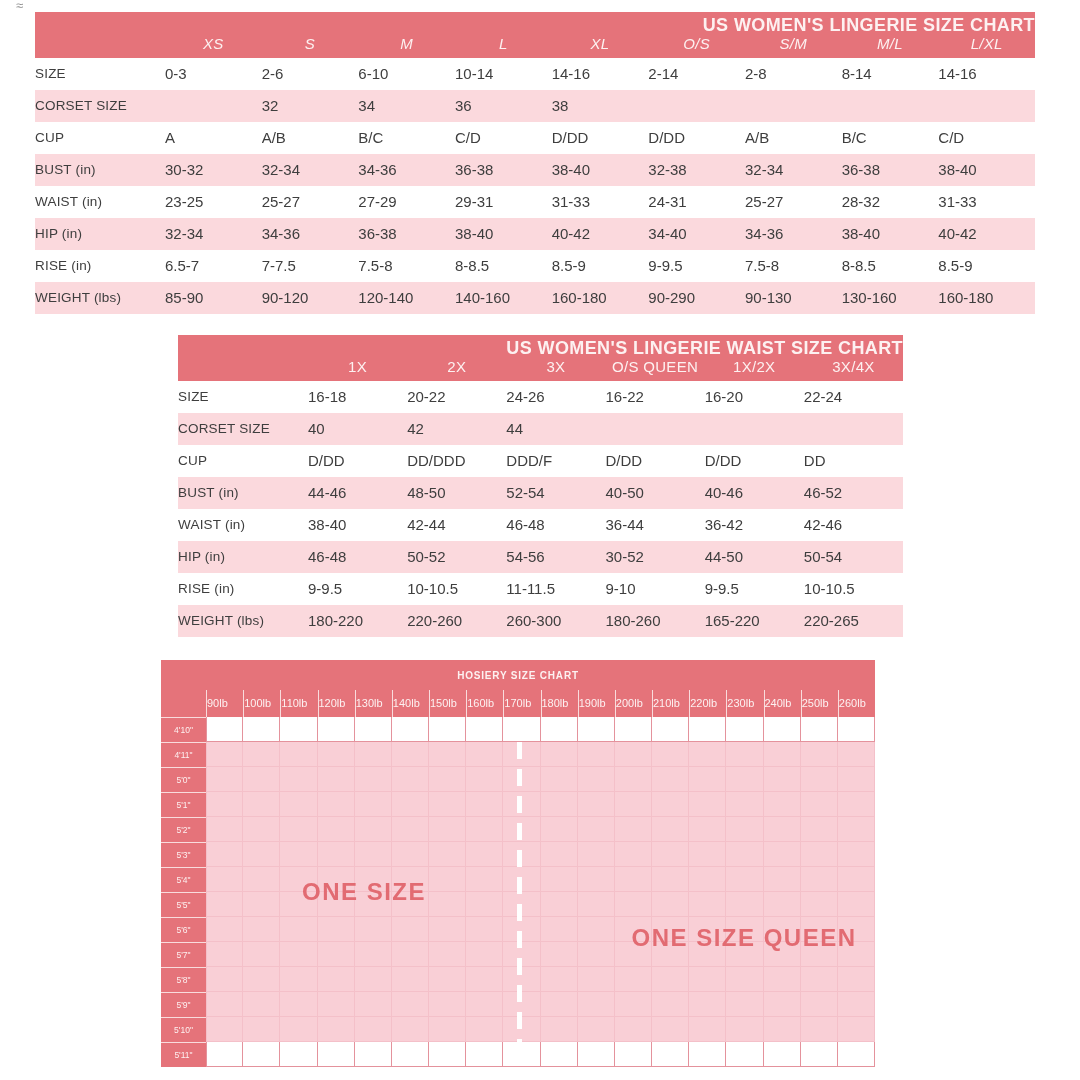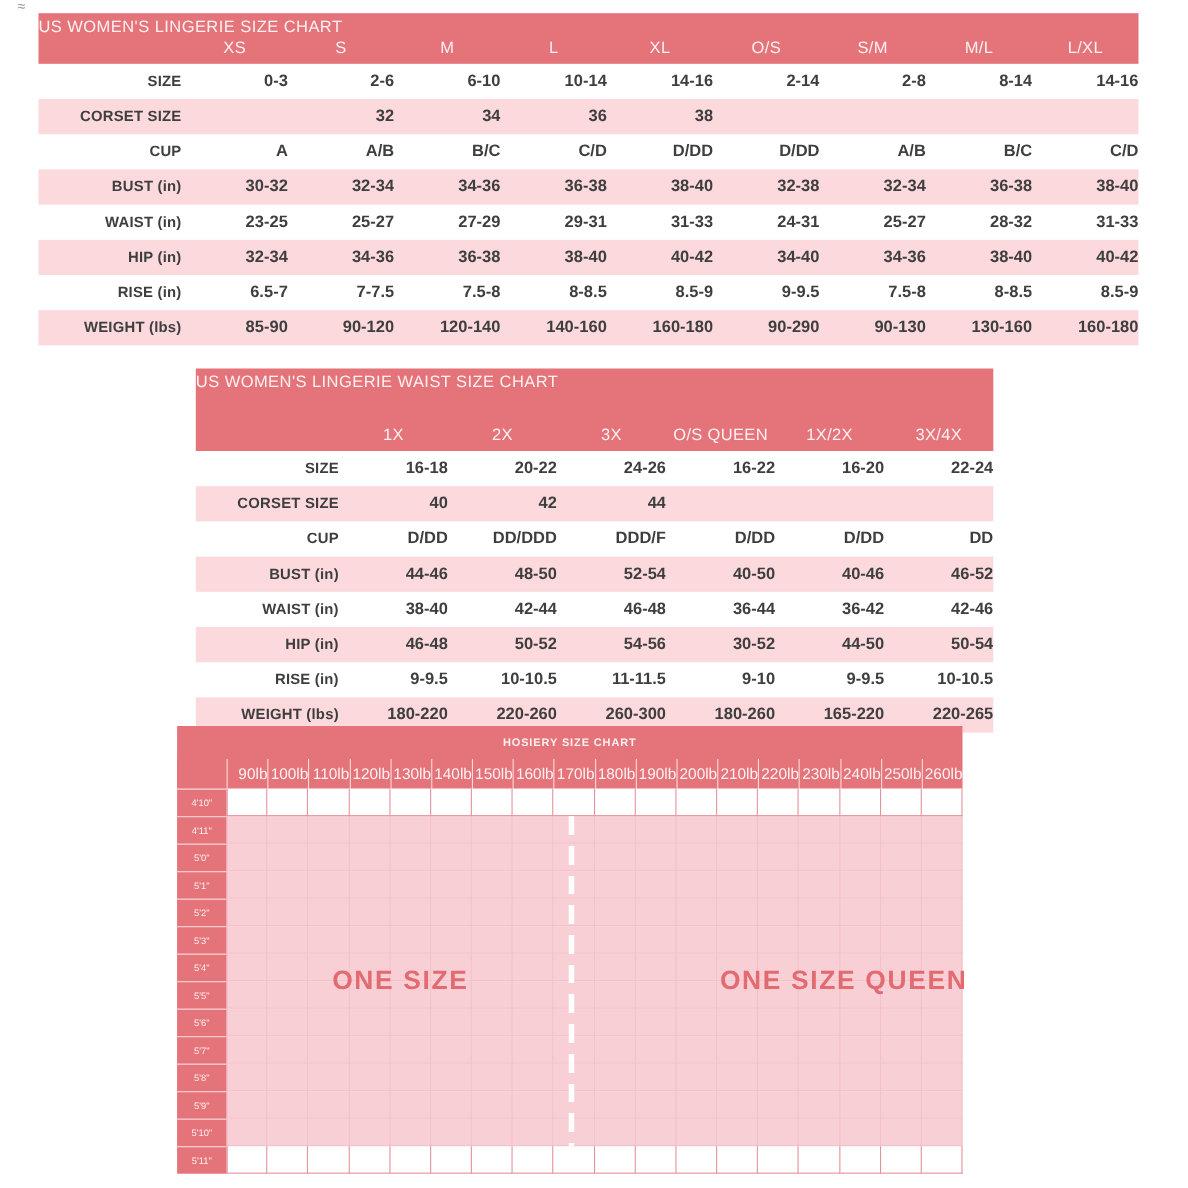--- a/index.html
+++ b/index.html
@@ -6,62 +6,62 @@
   body{
     width:1080px;height:1080px;background:#ffffff;position:relative;
     font-family:"Liberation Sans", sans-serif;
     -webkit-font-smoothing:antialiased;
   }
   
   .lt{position:absolute;}
   #table1{left:35px;top:12px;width:1000px;}
   #table2{left:178px;top:335px;width:725px;}
   .lt-head{background:var(--coral);color:var(--header-text);}
-  .lt-title{height:22px;line-height:26px;text-align:left;font-size:15px;letter-spacing:.4px;}
+  .lt-title{height:22px;line-height:26px;text-align:right;font-size:18px;letter-spacing:.4px;font-weight:bold;}
   .lt-grid{display:grid;}
   .lt-headrow{height:24px;line-height:19px;font-size:15px;text-align:center;letter-spacing:.3px;}
-  .lt-row{height:32px;line-height:32px;text-align:right;font-size:15px;color:var(--cell-text);font-weight:bold;}
+  .lt-row{height:32px;line-height:32px;text-align:left;font-size:15px;color:var(--cell-text);}
   .lt-row.pink{background:var(--pink-row);}
   .lt-label{font-size:13.5px;letter-spacing:.2px;}
   .lt-cell{overflow:hidden;}
   
   #hosiery{position:absolute;left:140px;top:660px;width:714px;padding-left:21px;}
   .hs-title{background:var(--coral);height:30px;line-height:31px;color:var(--header-text);
     font-size:10px;font-weight:bold;letter-spacing:.8px;text-align:center;}
   .hs-grid{display:grid;}
   .hs-headrow{height:27px;background:var(--coral);}
-  .hs-colhead{color:var(--header-text);font-size:14px;line-height:27px;text-align:right;
+  .hs-colhead{color:var(--header-text);font-size:11px;line-height:27px;text-align:left;
     border-left:1px solid rgba(255,255,255,.75);overflow:hidden;}
   .hs-corner{background:var(--coral);}
   .hs-body{position:relative;}
   .hs-row{height:25px;}
   .hs-rowlabel{background:var(--coral);color:var(--header-text);font-size:8.5px;text-align:center;
     line-height:24px;border-top:1px solid rgba(255,255,255,.75);}
   .hs-cell{border-right:1px solid var(--g);border-bottom:1px solid var(--g);}
   .hs-cell.first{border-left:1px solid var(--g);}
   .hs-row.white{--g:var(--grid-strong);background:#ffffff;}
   .hs-row.shade{--g:var(--grid-light);background:var(--hosiery-shade);}
   .hs-divider{position:absolute;left:356px;top:25px;width:5px;height:300px;
     background:repeating-linear-gradient(to bottom,#ffffff 0 17px,rgba(255,255,255,0) 17px 27px);}
   .hs-region{position:absolute;top:175px;transform:translate(-50%,-50%);
     font-size:24px;font-weight:bold;letter-spacing:1.5px;color:var(--accent);white-space:nowrap;}
   .hs-region.pos1{left:203px;}
-  .hs-region.pos2{left:606px;}
+  .hs-region.pos2{left:583px;margin-top:46px;}
   
   #corner-mark{position:absolute;left:16px;top:-2px;font-size:13px;color:#8f8f8f;}
 </style>
 </head>
 <body style="--coral: #e5737a; --header-text: #fdf1f1; --pink-row: #fbd9dd; --cell-text: #3e3e3e; --hosiery-shade: #f9cfd6; --grid-strong: #e4929c; --grid-light: #f4c0c9; --accent: #e26b72;">
 
 <div id="corner-mark">≈</div>
 
 <div id="table1" class="lt">
     <div class="lt-head">
       <div class="lt-title">US WOMEN'S LINGERIE SIZE CHART</div>
-      <div class="lt-grid lt-headrow" style="grid-template-columns: 130px repeat(9, 1fr);">
+      <div class="lt-grid lt-headrow" style="grid-template-columns: 130px repeat(9, 1fr); font-style: italic;">
         <div class="lt-corner"></div>
         <div class="lt-colhead">XS</div>
         <div class="lt-colhead">S</div>
         <div class="lt-colhead">M</div>
         <div class="lt-colhead">L</div>
         <div class="lt-colhead">XL</div>
         <div class="lt-colhead">O/S</div>
         <div class="lt-colhead">S/M</div>
         <div class="lt-colhead">M/L</div>
         <div class="lt-colhead">L/XL</div>
@@ -160,21 +160,21 @@
       <div class="lt-cell">160-180</div>
       <div class="lt-cell">90-290</div>
       <div class="lt-cell">90-130</div>
       <div class="lt-cell">130-160</div>
       <div class="lt-cell">160-180</div>
     </div>
   </div>
 <div id="table2" class="lt">
     <div class="lt-head">
       <div class="lt-title">US WOMEN'S LINGERIE WAIST SIZE CHART</div>
-      <div class="lt-grid lt-headrow" style="grid-template-columns: 130px repeat(6, 1fr); margin-top: 29px;">
+      <div class="lt-grid lt-headrow" style="grid-template-columns: 130px repeat(6, 1fr);">
         <div class="lt-corner"></div>
         <div class="lt-colhead">1X</div>
         <div class="lt-colhead">2X</div>
         <div class="lt-colhead">3X</div>
         <div class="lt-colhead">O/S QUEEN</div>
         <div class="lt-colhead">1X/2X</div>
         <div class="lt-colhead">3X/4X</div>
       </div>
     </div>
     <div class="lt-grid lt-row white" style="grid-template-columns: 130px repeat(6, 1fr);">

